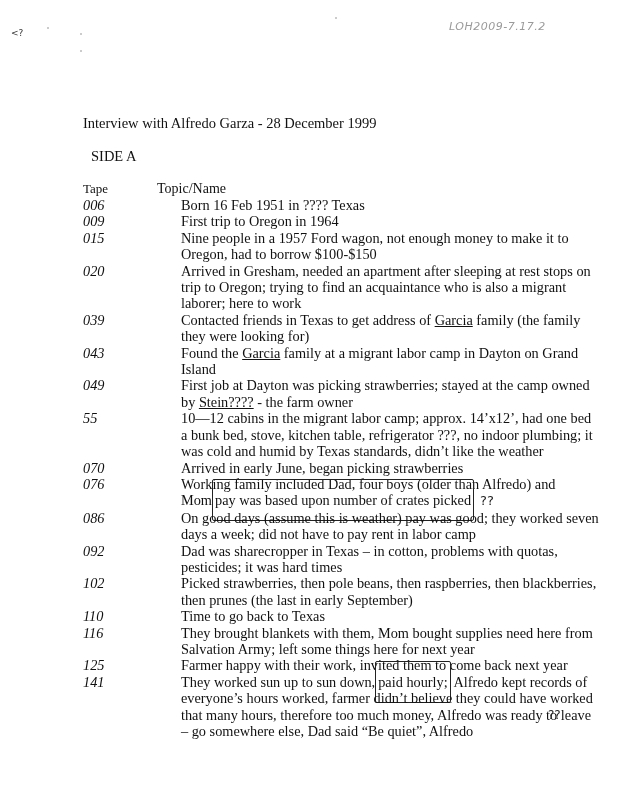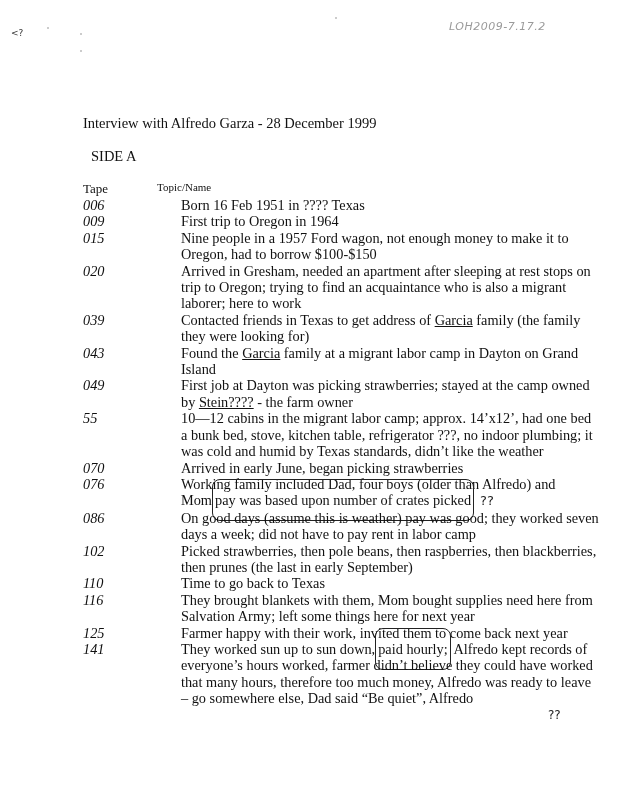--- a/index.html
+++ b/index.html
@@ -7,27 +7,27 @@
     width: 621px; height: 800px; background: #ffffff; position: relative; overflow: hidden;
     font-family: "Liberation Serif", serif; color: #111;
   }
   .hand { font-family: "DejaVu Sans", sans-serif; color: #555; position: absolute; }
   #catalog { left: 449px; top: 20px; font-size: 11px; color: #9a9a9a; font-style: italic; letter-spacing: 0.5px; }
   #mark-left { left: 11px; top: 28px; font-size: 9px; color: #333; }
   .speck { position: absolute; width: 2px; height: 2px; background: #bbb; border-radius: 1px; }
   #title { position: absolute; left: 83px; top: 115px; font-size: 14.5px; }
   #side { position: absolute; left: 83px; top: 148px; font-size: 14.5px; margin-left: 8px; }
   #hdr-tape { position: absolute; left: 83px; top: 181px; font-size: 13px; }
-  #hdr-topic { position: absolute; left: 157px; top: 181px; font-size: 11px; }
+  #hdr-topic { position: absolute; left: 157px; top: 181px; font-size: 14px; }
   #entries { position: absolute; left: 83px; top: 197px; width: 520px; }
   .entry { display: flex; font-size: 14.3px; line-height: 16.4px; }
   .tape { width: 74px; flex: none; font-style: italic; }
   .topic { width: 420px; margin-left: 24px; }
   .u { text-decoration: underline; }
-  .circ { border: 1.2px solid #222; border-radius: 8px; padding: 12px 2px; }
+  .circ { border: 1.2px solid #222; border-radius: 2px; padding: 12px 2px; }
   .q { font-family: "DejaVu Sans", sans-serif; font-size: 13px; margin-left: 6px; color: #222; }
   #q2 { position: absolute; left: 548px; top: 708px; font-family: "DejaVu Sans", sans-serif; font-size: 12px; color: #222; }
 </style>
 </head>
 <body>
 
 <div class="hand" id="catalog">LOH2009-7.17.2</div>
 <div class="hand" id="mark-left">&lt;?</div>
 <div class="speck" style="left:47px;top:27px"></div>
 <div class="speck" style="left:80px;top:33px"></div>
@@ -78,20 +78,24 @@
     </div>
   <div class="entry">
       <span class="tape">076</span>
       <span class="topic"><span>Working family included Dad, four boys (older than Alfredo) and Mom</span><span class="circ">pay was based upon number of crates picked</span><span class="q">??</span></span>
     </div>
   <div class="entry">
       <span class="tape">086</span>
       <span class="topic">On good days (assume this is weather) pay was good; they worked seven days a week; did not have to pay rent in labor camp</span>
     </div>
   <div class="entry">
+      <span class="tape">092</span>
+      <span class="topic">Dad was sharecropper in Texas – in cotton, problems with quotas, pesticides; it was hard times</span>
+    </div>
+  <div class="entry">
       <span class="tape">102</span>
       <span class="topic">Picked strawberries, then pole beans, then raspberries, then blackberries, then prunes (the last in early September)</span>
     </div>
   <div class="entry">
       <span class="tape">110</span>
       <span class="topic">Time to go back to Texas</span>
     </div>
   <div class="entry">
       <span class="tape">116</span>
       <span class="topic">They brought blankets with them, Mom bought supplies need here from Salvation Army; left some things here for next year</span>

